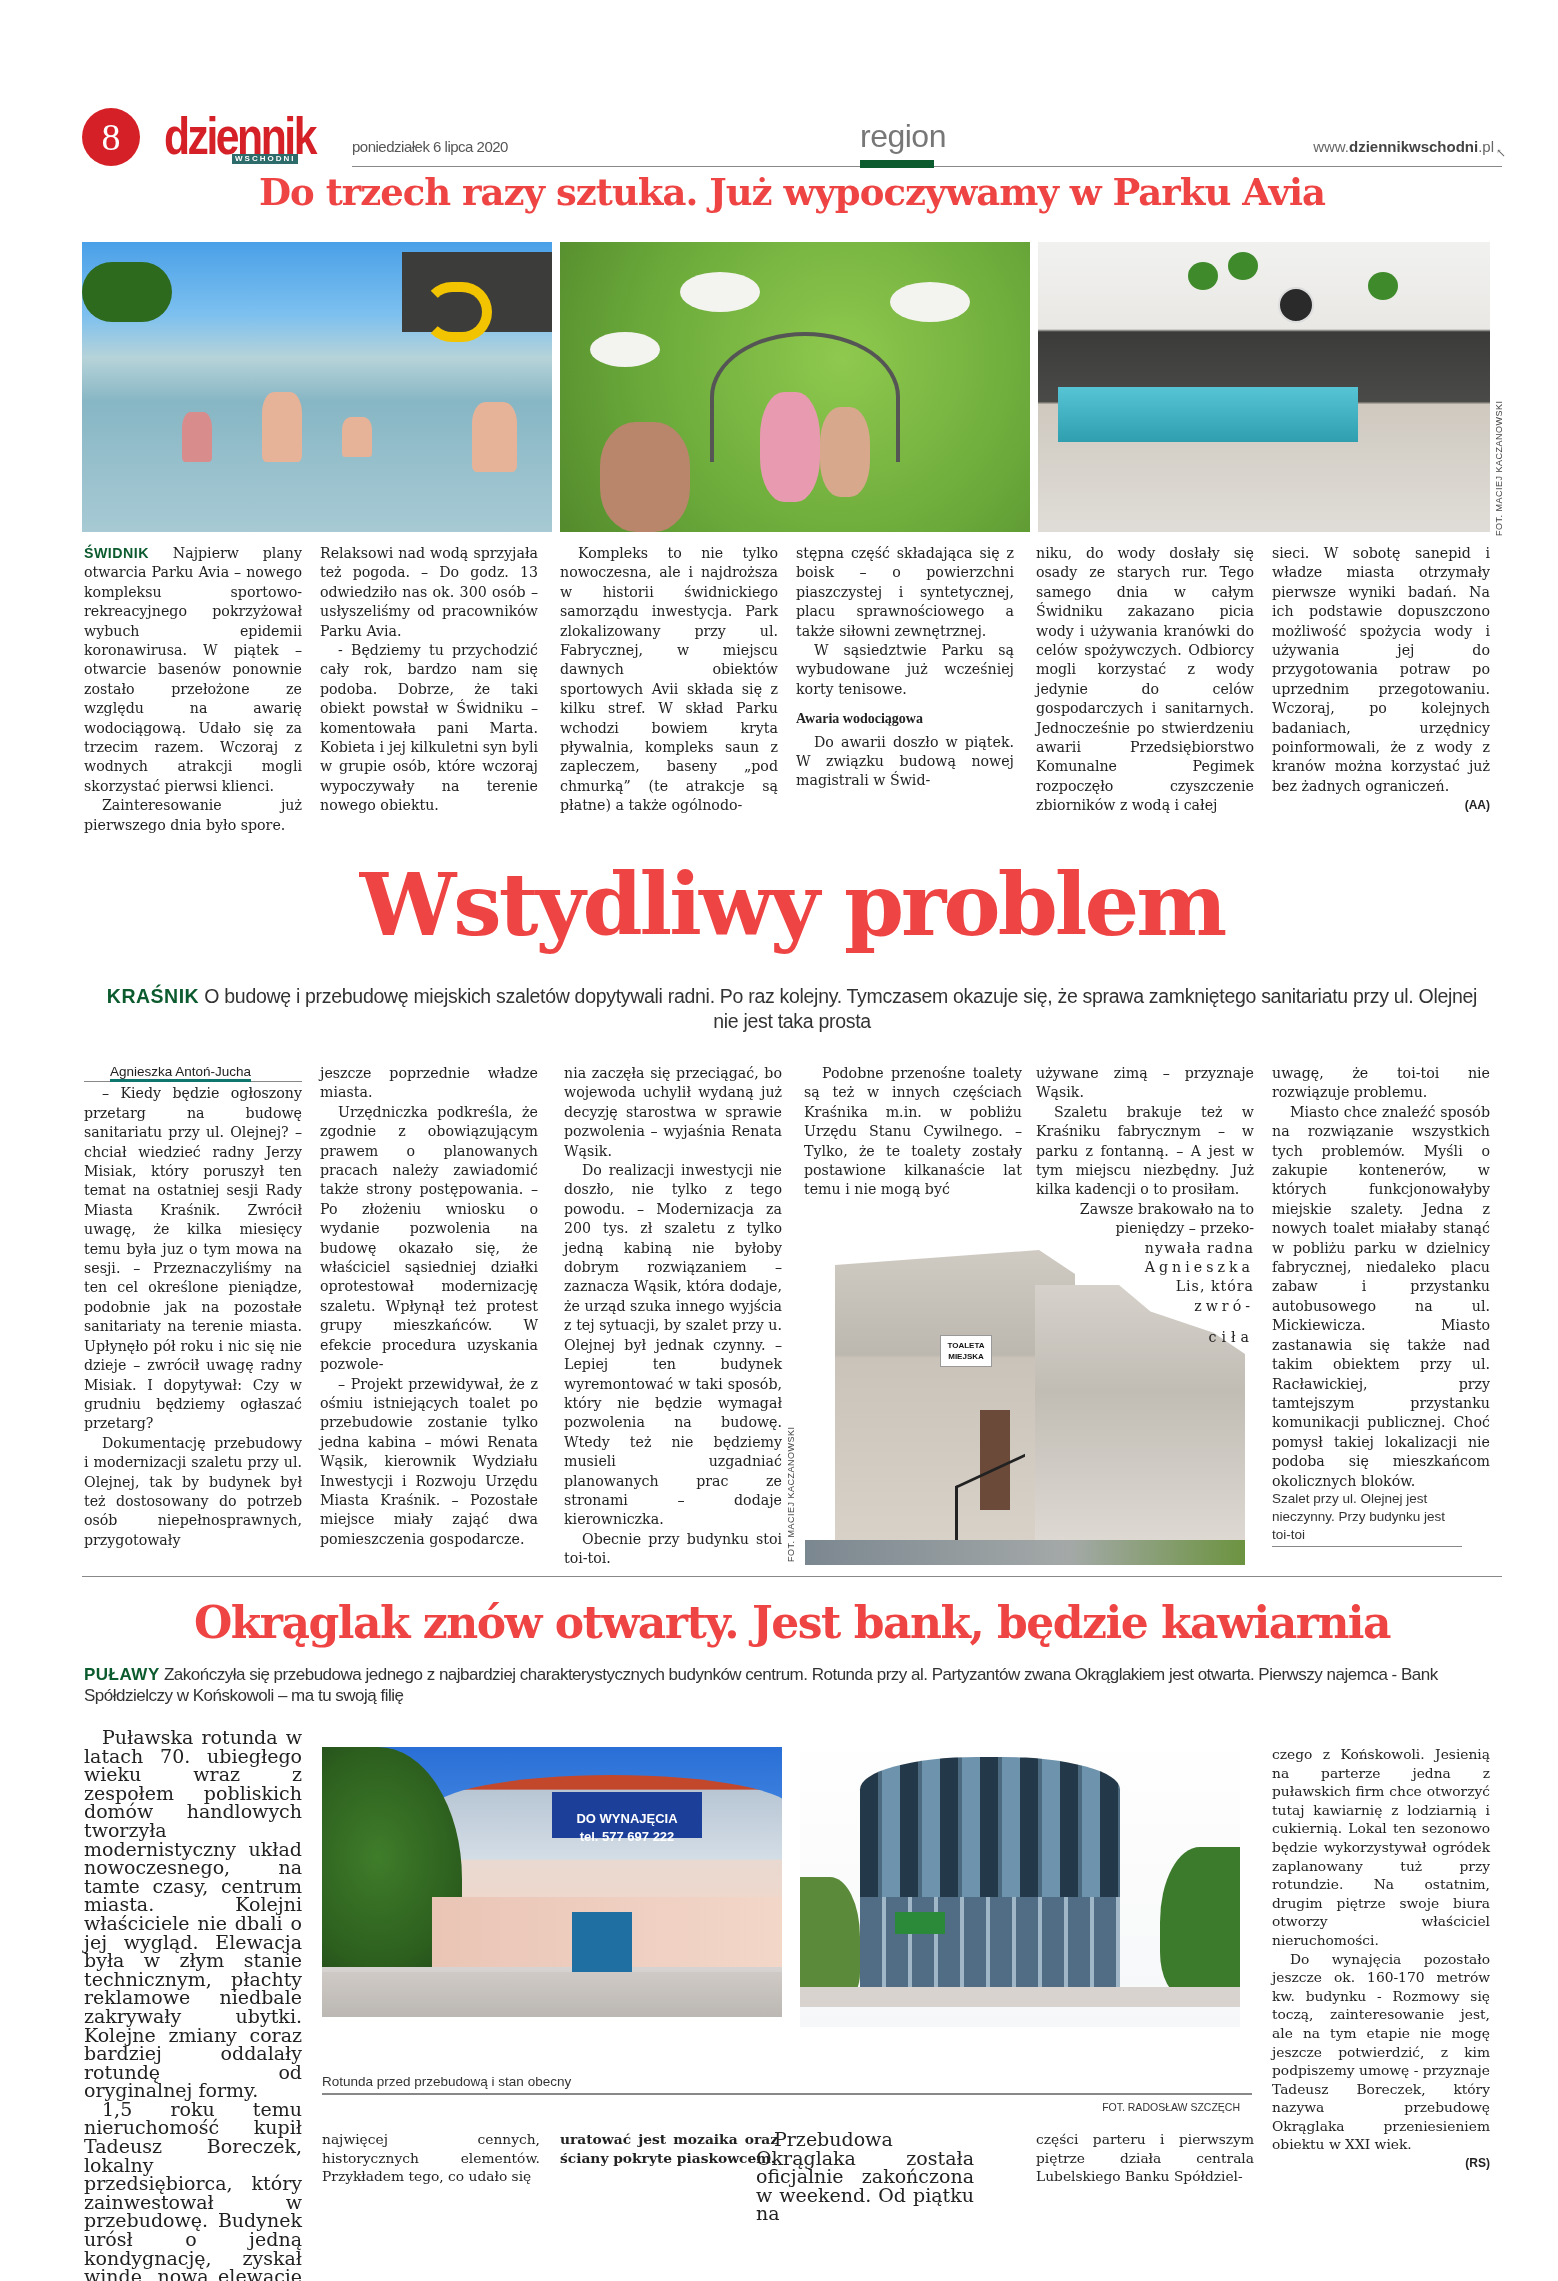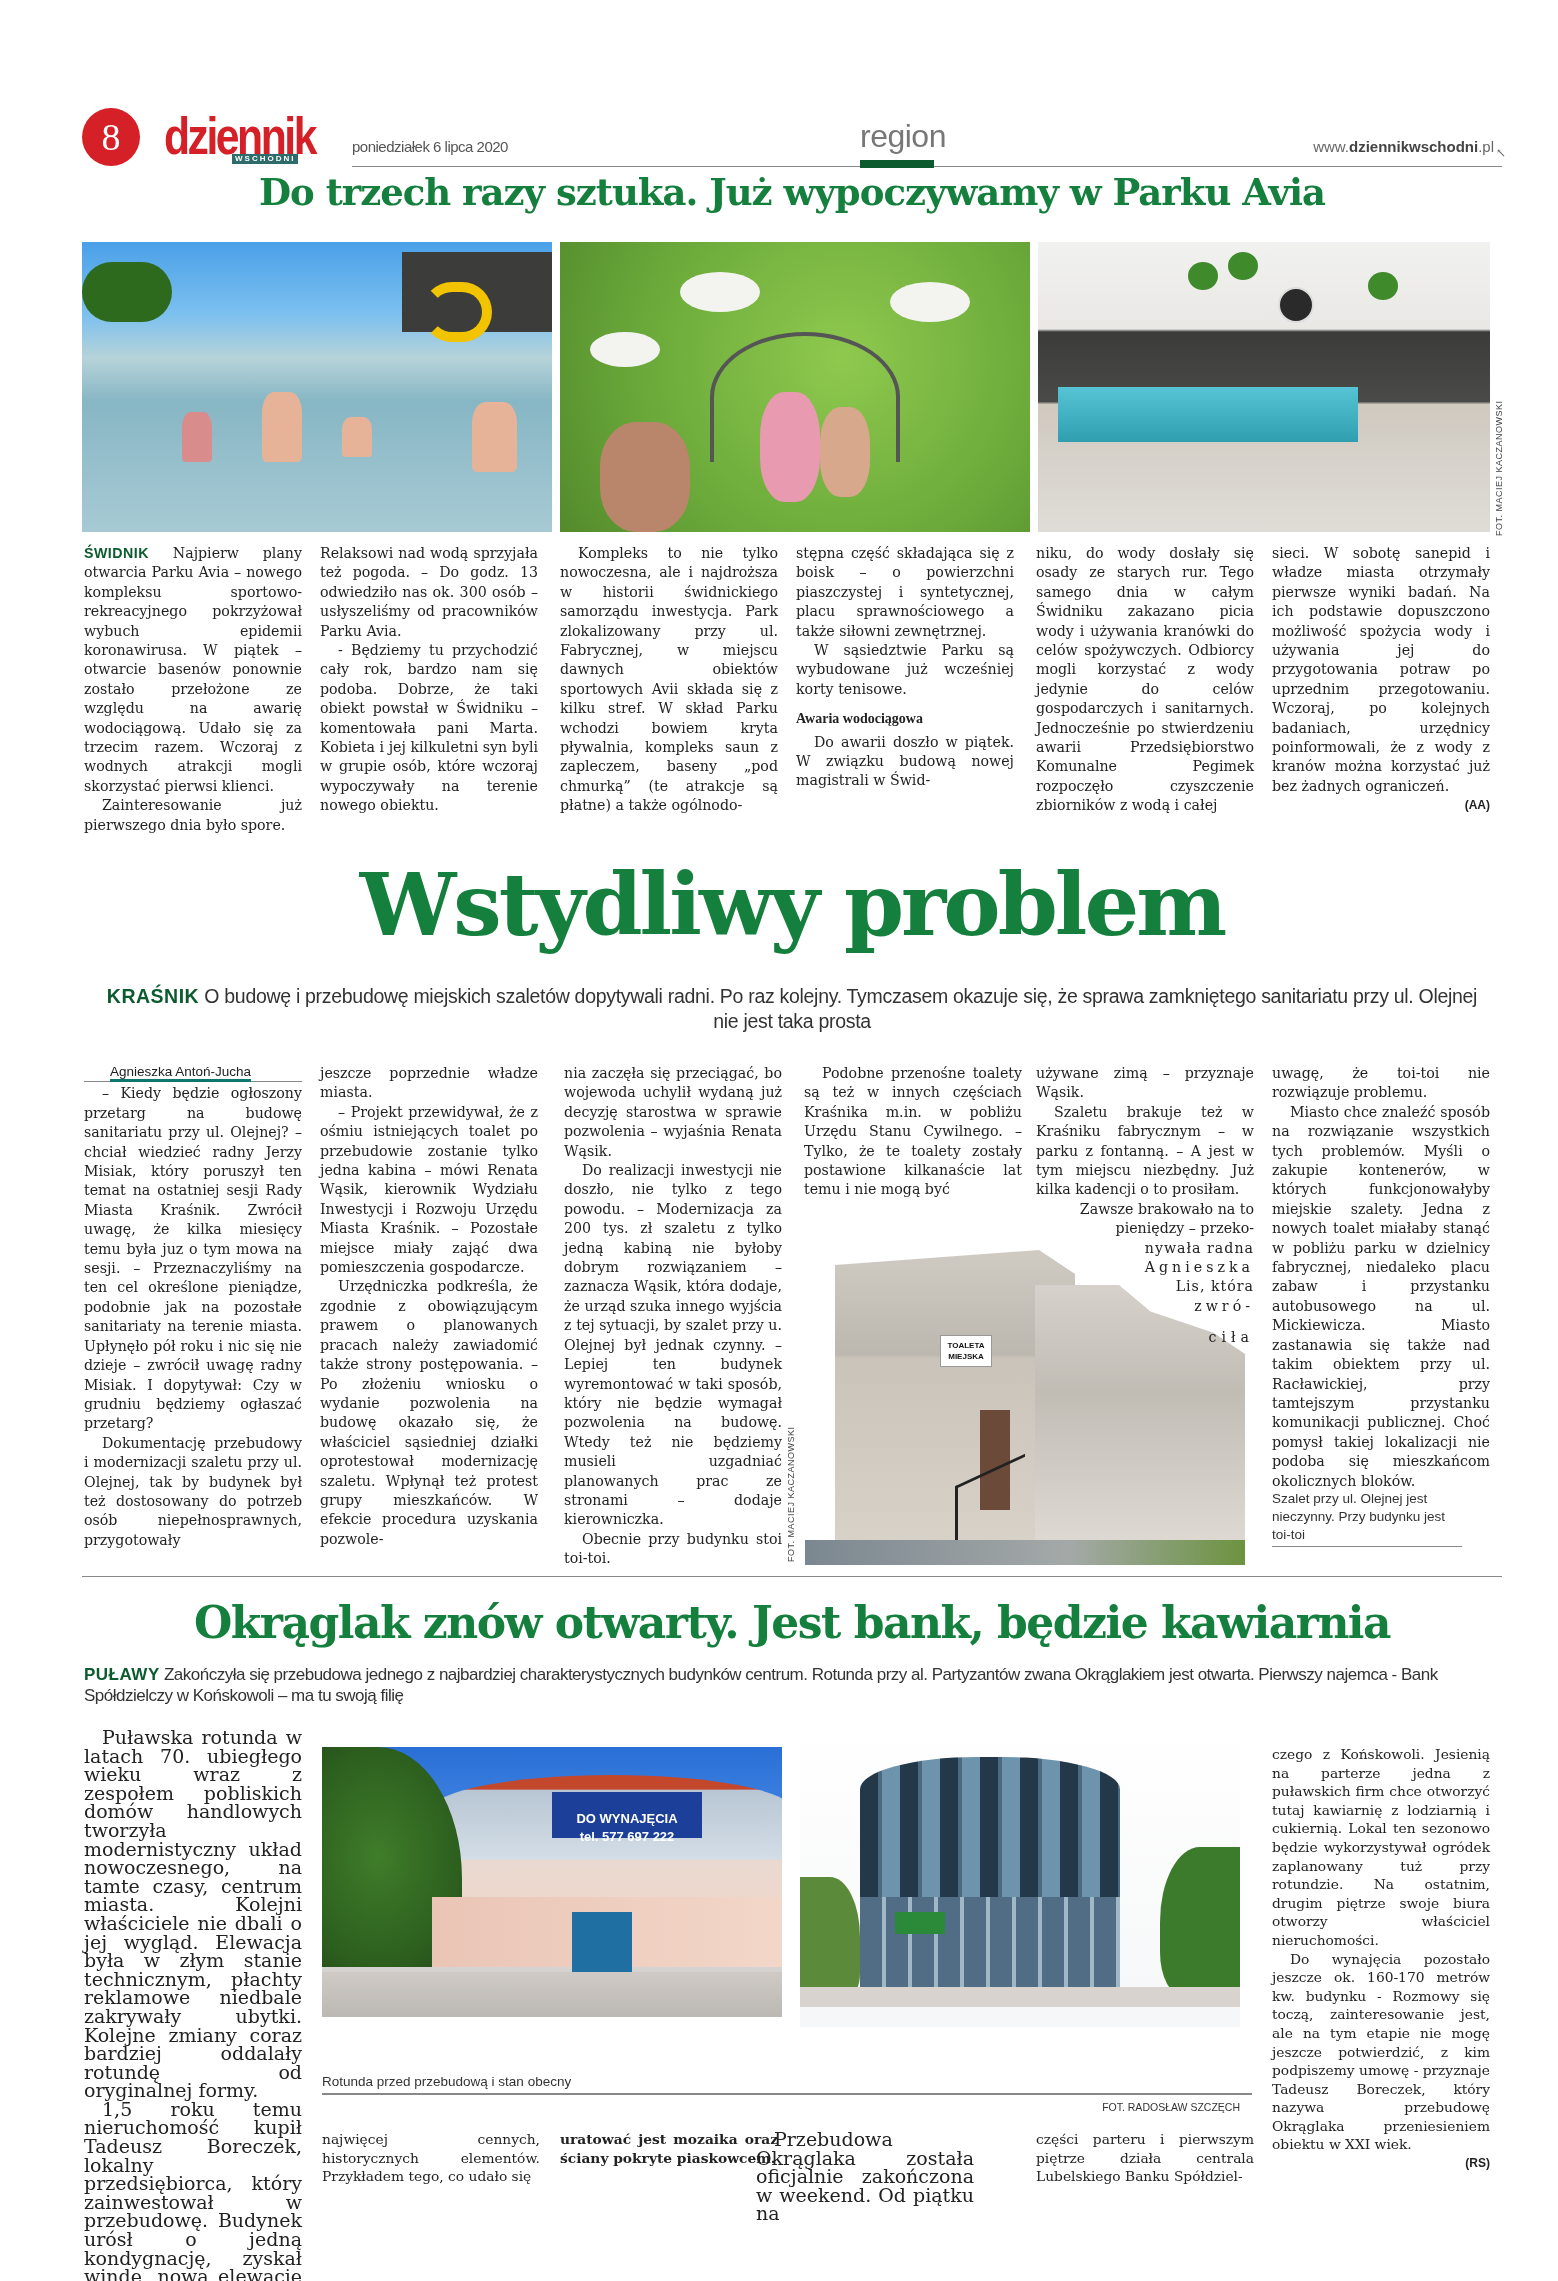--- a/index.html
+++ b/index.html
@@ -19,21 +19,21 @@
     font-size: 15px; color: #555; letter-spacing: -0.5px; }
   .header-rule { position: absolute; left: 270px; top: 58px; width: 1150px; height: 1px; background: #888; }
   .section-label { position: absolute; left: 778px; top: 10px; font-family: "Liberation Sans", sans-serif;
     font-size: 32px; color: #777; font-weight: normal; letter-spacing: -0.5px; }
   .section-bar { position: absolute; left: 778px; top: 52px; width: 74px; height: 8px; background: #0b5b2e; }
   .header-url { position: absolute; right: 8px; top: 30px; font-family: "Liberation Sans", sans-serif; font-size: 15px; color: #666; }
   .header-url b { color: #444; }
   .cursor-icon { position: absolute; right: -4px; top: 38px; font-size: 12px; color: #666; }
 
   
-  .headline { position: absolute; font-family: "DejaVu Serif", serif; font-weight: bold; color: #15803d;
+  .headline { position: absolute; font-family: "DejaVu Serif", serif; font-weight: bold; color: #ef4444;
     text-align: center; letter-spacing: -1px; }
   .photo { position: absolute; overflow: hidden; }
   .col { position: absolute; font-family: "DejaVu Serif", serif; font-size: 14.2px; line-height: 19.4px;
     text-align: justify; color: #222; hyphens: manual; }
   .col p { text-indent: 18px; }
   .col p.noind { text-indent: 0; }
   .kicker { font-family: "Liberation Sans", sans-serif; font-weight: bold; color: #0b5b2e; letter-spacing: 0.5px; }
   .subhead { font-family: "Liberation Serif", serif; font-size: 14px; font-weight: bold; margin: 10px 0 4px; text-indent: 0 !important; }
   .sign { text-align: right; font-family: "Liberation Sans", sans-serif; font-weight: bold; font-size: 12px; text-indent: 0 !important; }
   .credit-v { position: absolute; font-family: "Liberation Sans", sans-serif; font-size: 9px; color: #444;
@@ -156,22 +156,22 @@
 
 <div class="col" style="left:84px; top:1062px; width:218px;">
   <div style="border-bottom:1px solid #888; margin-bottom:2px; font-family:'Liberation Sans', sans-serif; font-size:13.5px; text-indent:0; padding-left:26px;">
     <span style="border-bottom:3px solid #0f766e;">Agnieszka Antoń-Jucha</span>
   </div>
   <p>– Kiedy będzie ogłoszony przetarg na budowę sanitariatu przy ul. Olejnej? – chciał wiedzieć radny Jerzy Misiak, który poruszył ten temat na ostatniej sesji Rady Miasta Kraśnik. Zwrócił uwagę, że kilka miesięcy temu była juz o tym mowa na sesji. – Przeznaczyliśmy na ten cel określone pieniądze, podobnie jak na pozostałe sanitariaty na terenie miasta. Upłynęło pół roku i nic się nie dzieje – zwrócił uwagę radny Misiak. I dopytywał: Czy w grudniu będziemy ogłaszać przetarg?</p>
   <p>Dokumentację przebudowy i modernizacji szaletu przy ul. Olejnej, tak by budynek był też dostosowany do potrzeb osób niepełnosprawnych, przygotowały</p>
 </div>
 <div class="col" style="left:320px; top:1064px; width:218px;">
   <p class="noind">jeszcze poprzednie władze miasta.</p>
+  <p>Urzędniczka podkreśla, że zgodnie z obowiązującym prawem o planowanych pracach należy zawiadomić także strony postępowania. – Po złożeniu wniosku o wydanie pozwolenia na budowę okazało się, że właściciel sąsiedniej działki oprotestował modernizację szaletu. Wpłynął też protest grupy mieszkańców. W efekcie procedura uzyskania pozwole-</p>
   <p>– Projekt przewidywał, że z ośmiu istniejących toalet po przebudowie zostanie tylko jedna kabina – mówi Renata Wąsik, kierownik Wydziału Inwestycji i Rozwoju Urzędu Miasta Kraśnik. – Pozostałe miejsce miały zająć dwa pomieszczenia gospodarcze.</p>
-  <p>Urzędniczka podkreśla, że zgodnie z obowiązującym prawem o planowanych pracach należy zawiadomić także strony postępowania. – Po złożeniu wniosku o wydanie pozwolenia na budowę okazało się, że właściciel sąsiedniej działki oprotestował modernizację szaletu. Wpłynął też protest grupy mieszkańców. W efekcie procedura uzyskania pozwole-</p>
 </div>
 <div class="col" style="left:564px; top:1064px; width:218px;">
   <p class="noind">nia zaczęła się przeciągać, bo wojewoda uchylił wydaną już decyzję starostwa w sprawie pozwolenia – wyjaśnia Renata Wąsik.</p>
   <p>Do realizacji inwestycji nie doszło, nie tylko z tego powodu. – Modernizacja za 200 tys. zł szaletu z tylko jedną kabiną nie byłoby dobrym rozwiązaniem – zaznacza Wąsik, która dodaje, że urząd szuka innego wyjścia z tej sytuacji, by szalet przy u. Olejnej był jednak czynny. – Lepiej ten budynek wyremontować w taki sposób, który nie będzie wymagał pozwolenia na budowę. Wtedy też nie będziemy musieli uzgadniać planowanych prac ze stronami – dodaje kierowniczka.</p>
   <p>Obecnie przy budynku stoi toi-toi.</p>
 </div>
 <div class="col" style="left:804px; top:1064px; width:218px;">
   <p>Podobne przenośne toalety są też w innych częściach Kraśnika m.in. w pobliżu Urzędu Stanu Cywilnego. – Tylko, że te toalety zostały postawione kilkanaście lat temu i nie mogą być</p>
 </div>
 

